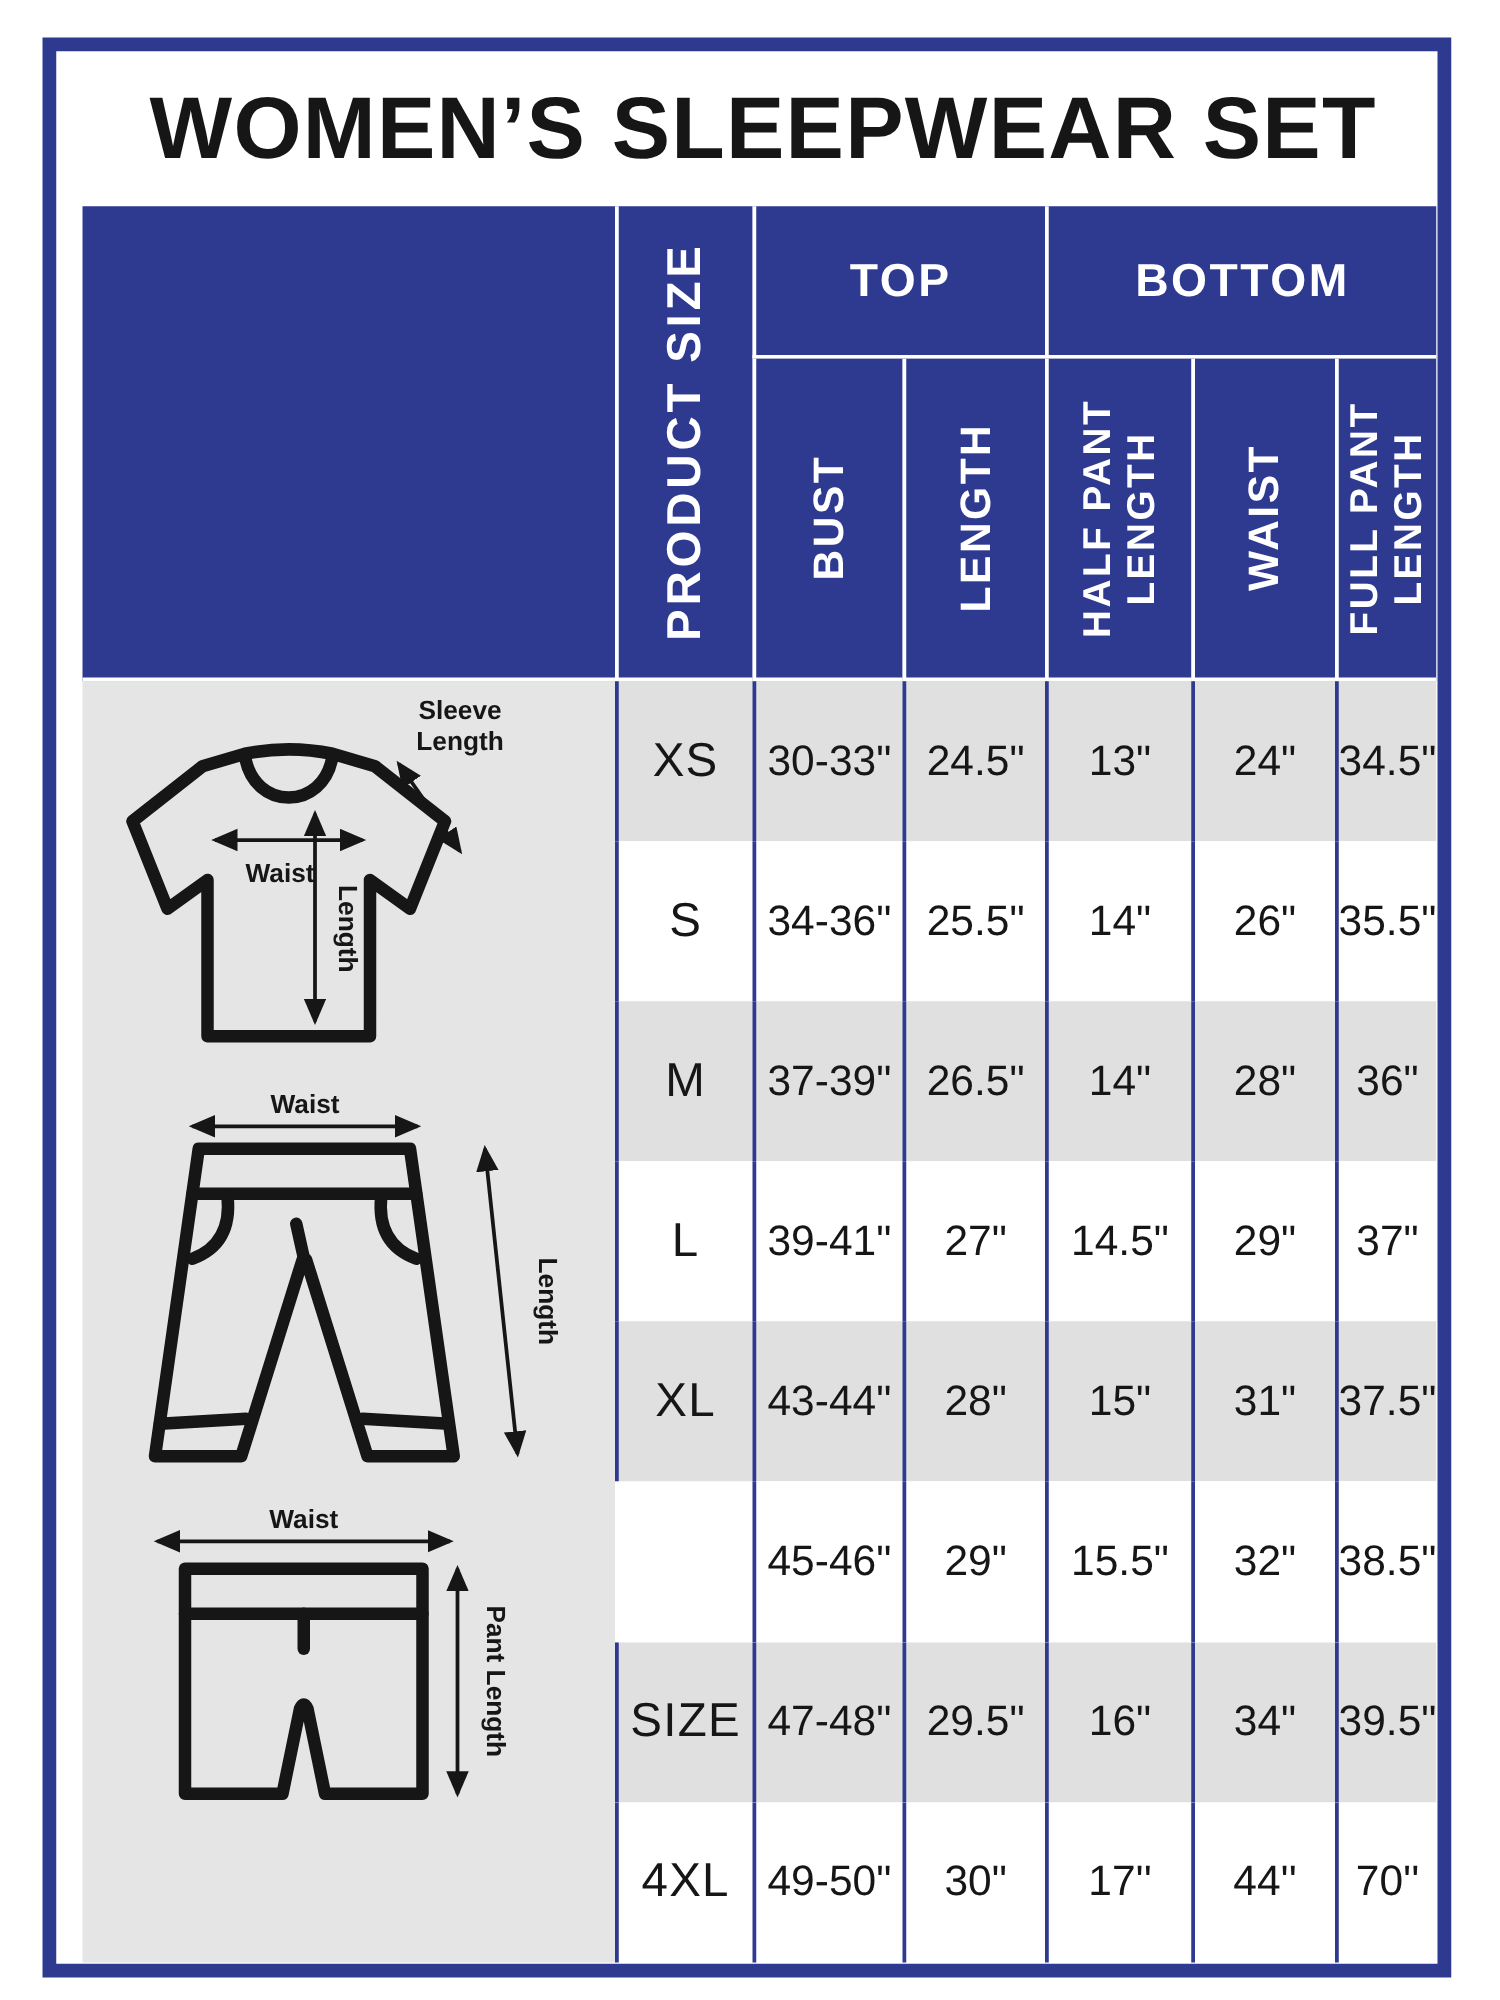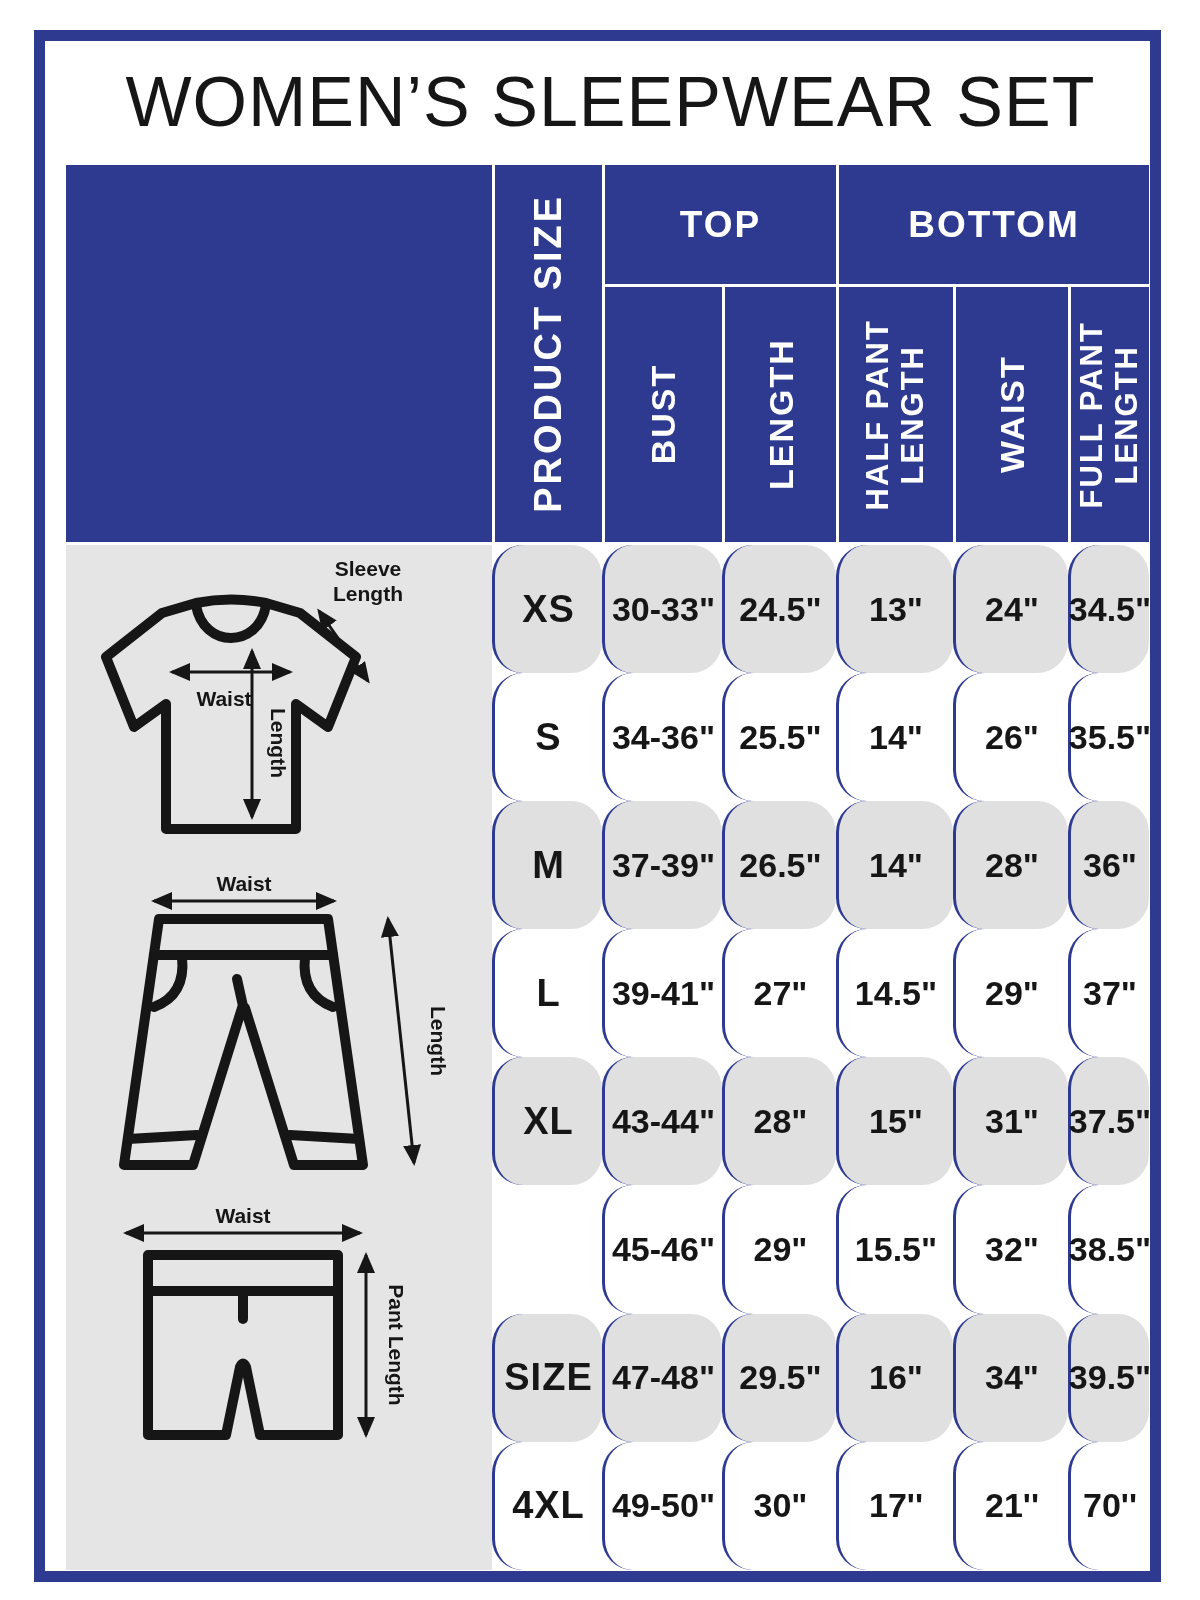--- a/index.html
+++ b/index.html
@@ -6,21 +6,21 @@
     --blue:#2d3a8f;
     --gray:#e0e0e0;
     --ink:#161616;
   }
   html,body{margin:0;padding:0;}
   body{background:#fff;font-family:"Liberation Sans","DejaVu Sans",sans-serif;}
   .page{position:relative;width:1200px;height:1600px;background:#fff;overflow:hidden;}
   .frame{position:absolute;left:34px;top:30px;width:1127px;height:1552px;
          border:11px solid var(--blue);box-sizing:border-box;}
   .title{position:absolute;left:0;right:0;top:62px;text-align:center;
-         font-size:70px;font-weight:normal;color:var(--ink);letter-spacing:1px;white-space:pre;padding-left:21px;}
+         font-size:70px;font-weight:bold;color:var(--ink);letter-spacing:1px;white-space:pre;padding-left:21px;}
   
   .size-table{position:absolute;left:66px;top:165px;width:1083px;height:1405px;
       display:grid;
       grid-template-columns:426px 110px 120px 114px 117px 115px 81px;
       grid-template-rows:122px 258px repeat(8,128.1px);}
   .cell{box-sizing:border-box;display:flex;align-items:center;justify-content:center;overflow:visible;}
   .h{background:var(--blue);color:#fff;font-weight:bold;}
   .h-blank{grid-column:1;grid-row:1/3;border-bottom:3px solid #fff;}
   .h-psize{grid-column:2;grid-row:1/3;border-left:3px solid #fff;border-bottom:3px solid #fff;}
   .h-group{grid-row:1;border-left:3px solid #fff;border-bottom:3px solid #fff;
@@ -30,21 +30,21 @@
   .h-sub{grid-row:2;border-left:3px solid #fff;border-bottom:3px solid #fff;}
   .c3{grid-column:3}.c4{grid-column:4}.c5{grid-column:5}.c6{grid-column:6}.c7{grid-column:7}
   .c2{grid-column:2}
   .rot{display:block;transform:rotate(-90deg);white-space:pre;text-align:center;
        line-height:1.12;letter-spacing:2px;font-size:31px;}
   .h-psize .rot{font-size:38px;letter-spacing:3px;}
   .one .rot{font-size:34px;}
   
   .rr3{grid-row:3}.rr4{grid-row:4}.rr5{grid-row:5}.rr6{grid-row:6}
   .rr7{grid-row:7}.rr8{grid-row:8}.rr9{grid-row:9}.rr10{grid-row:10}
-  .d{border-left:3px solid var(--blue);font-weight:bold;color:var(--ink);white-space:pre;border-radius:31px;}
+  .d{border-left:3px solid var(--blue);font-weight:normal;color:var(--ink);white-space:pre;}
   .g{background:var(--gray);} .w{background:#fff;}
   .size{font-size:38px;letter-spacing:1px;}
   .val{font-size:34px;}
   
   .diagrams{grid-column:1;grid-row:3/11;position:relative;background:#e5e5e5;display:block;}
   .diag{position:absolute;left:0;width:426px;}
   .diag svg{position:absolute;left:0;top:0;}
   .diag-tshirt{top:6px;height:322px;}
   .diag-pants{top:328px;height:332px;}
   .diag-shorts{top:660px;height:300px;}
@@ -197,17 +197,17 @@
     <div class="cell d g rr9 c3 val">47-48"</div>
     <div class="cell d g rr9 c4 val">29.5"</div>
     <div class="cell d g rr9 c5 val">16"</div>
     <div class="cell d g rr9 c6 val">34"</div>
     <div class="cell d g rr9 c7 val">39.5"</div>
 
     <div class="cell d w rr10 c2 size">4XL</div>
     <div class="cell d w rr10 c3 val">49-50"</div>
     <div class="cell d w rr10 c4 val">30"</div>
     <div class="cell d w rr10 c5 val">17''</div>
-    <div class="cell d w rr10 c6 val">21''</div>
+    <div class="cell d w rr10 c6 val">44''</div>
     <div class="cell d w rr10 c7 val">70''</div>
 
   </div>
 </div>
 
 </body></html>

